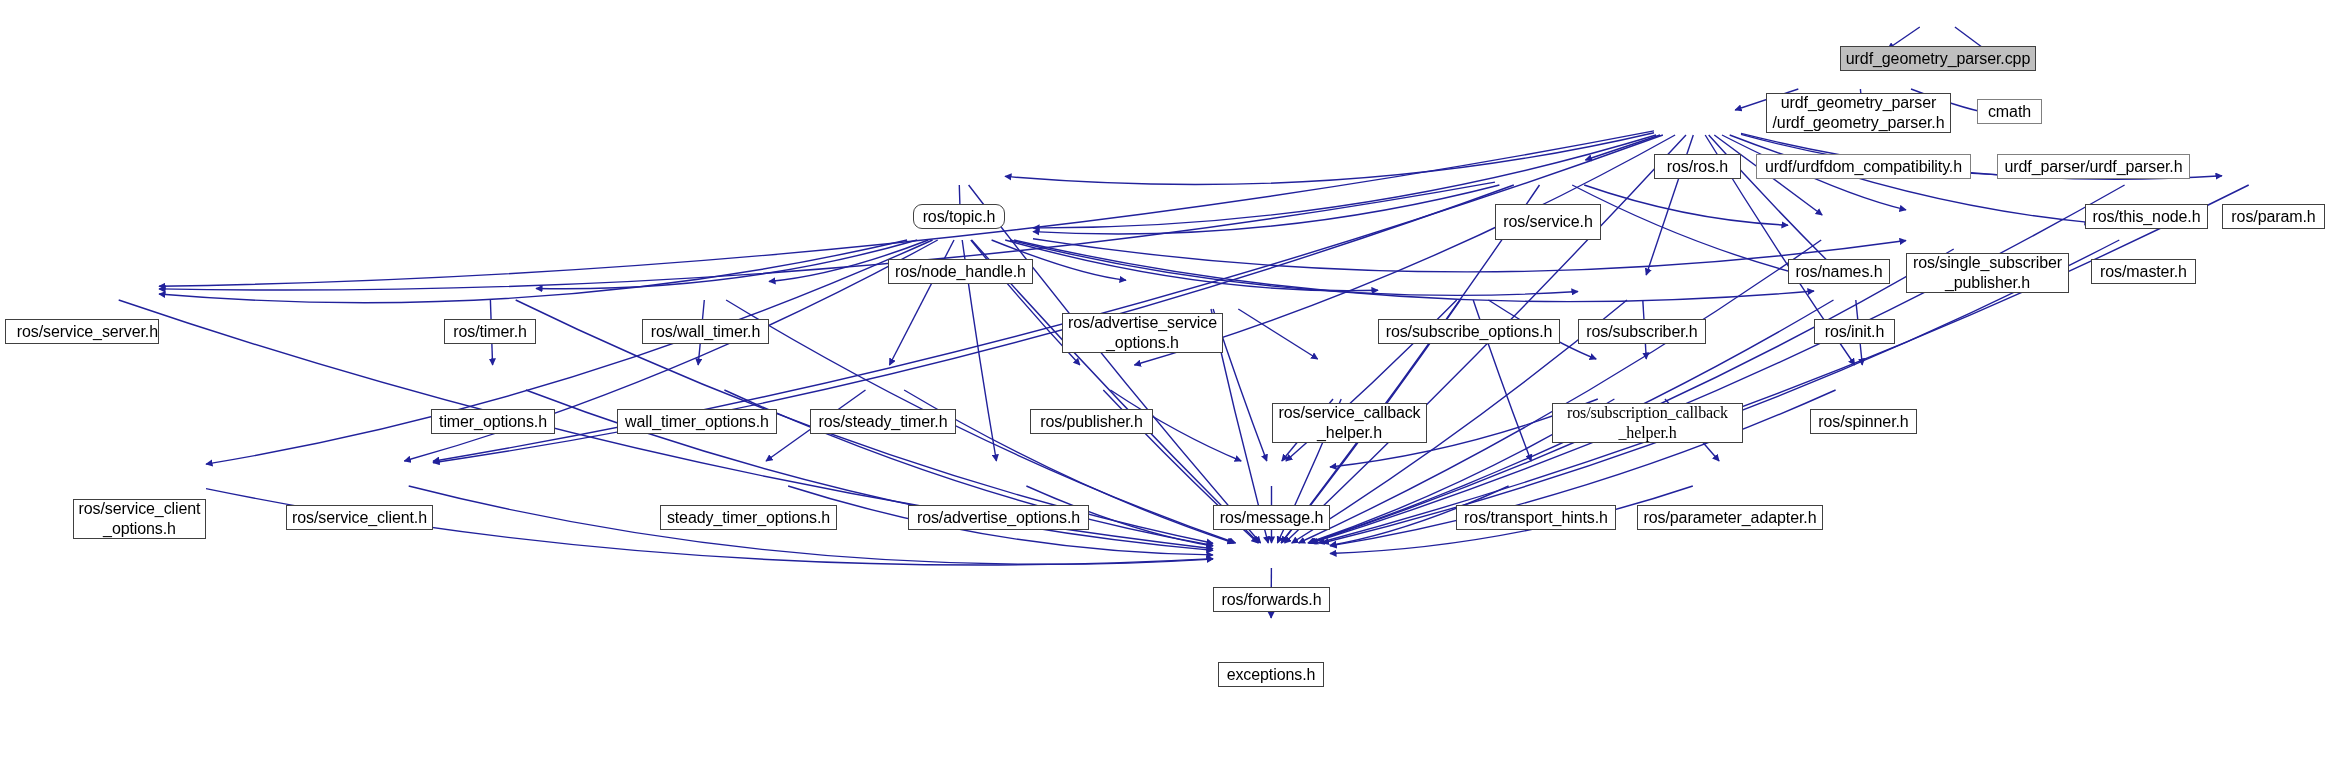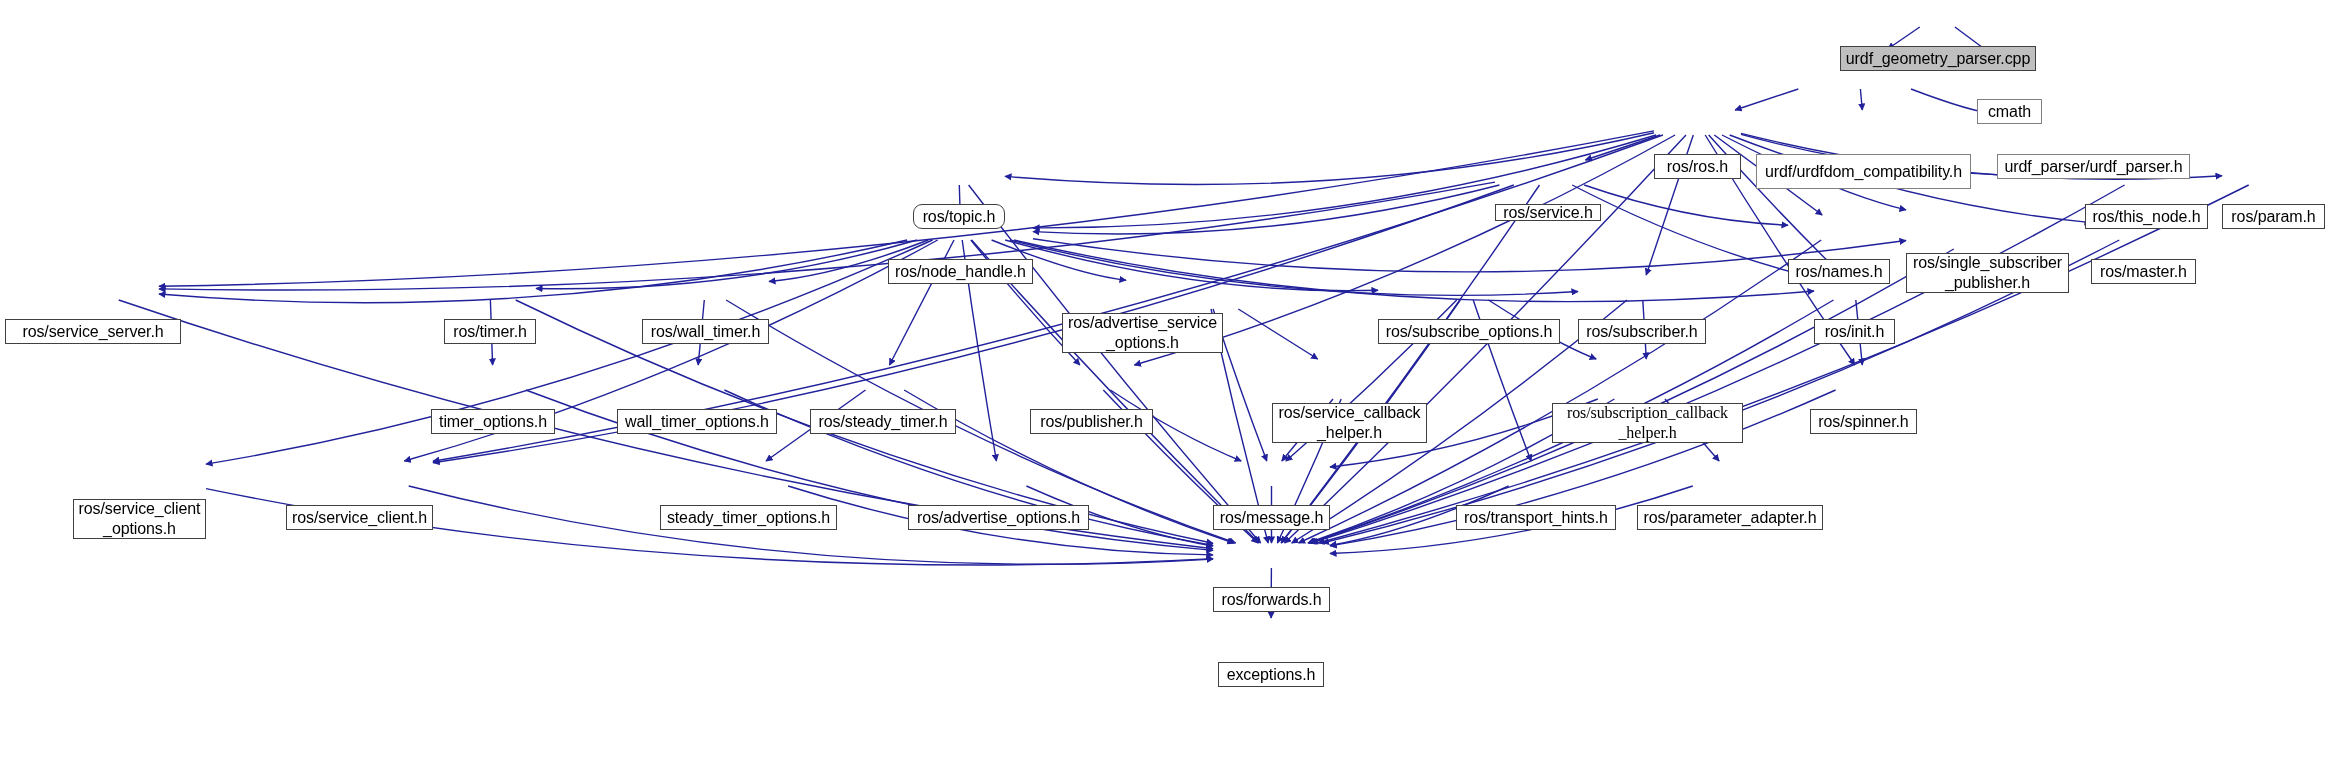--- a/index.html
+++ b/index.html
@@ -150,34 +150,36 @@
         <path d="M 2124.6 185.0 Q 1722.6 413.9 1311.3 543.0" fill="none" stroke="#21219b" stroke-width="1.4" marker-end="url(#arrow)"></path>
         <path d="M 2248.7 185.0 Q 1787.0 417.2 1318.1 543.0" fill="none" stroke="#21219b" stroke-width="1.4" marker-end="url(#arrow)"></path>
         <path d="M 1821.2 240.0 Q 1563.3 421.1 1298.6 543.0" fill="none" stroke="#21219b" stroke-width="1.4" marker-end="url(#arrow)"></path>
         <path d="M 2119.3 240.0 Q 1722.1 445.1 1322.5 543.0" fill="none" stroke="#21219b" stroke-width="1.4" marker-end="url(#arrow)"></path>
         <path d="M 1953.7 249.0 Q 1640.9 433.9 1309.5 543.0" fill="none" stroke="#21219b" stroke-width="1.4" marker-end="url(#arrow)"></path>
         <path d="M 1271.4 568.0 Q 1271.3 593.0 1271.1 618.0" fill="none" stroke="#21219b" stroke-width="1.4" marker-end="url(#arrow)"></path>
       </g>
   </svg>
   <div id="node-layer">
       <div class="node root" style="left: 1840px; top: 2px; width: 196px; height: 25px;"><span class="node-label">urdf_geometry_parser.cpp</span></div>
+      <div class="node solid" style="left: 1766px; top: 49px; width: 185px; height: 40px;"><span class="node-label">urdf_geometry_parser
+/urdf_geometry_parser.h</span></div>
       <div class="node light" style="left: 1977px; top: 55px; width: 65px; height: 25px;"><span class="node-label">cmath</span></div>
       <div class="node solid" style="left: 1654px; top: 110px; width: 87px; height: 25px;"><span class="node-label">ros/ros.h</span></div>
-      <div class="node light" style="left: 1756px; top: 110px; width: 215px; height: 35px;"><span class="node-label">urdf/urdfdom_compatibility.h</span></div>
+      <div class="node light" style="left: 1756px; top: 110px; width: 215px; height: 25px;"><span class="node-label">urdf/urdfdom_compatibility.h</span></div>
       <div class="node light" style="left: 1997px; top: 110px; width: 193px; height: 25px;"><span class="node-label">urdf_parser/urdf_parser.h</span></div>
       <div class="node solid" style="left: 913px; top: 160px; width: 92px; height: 25px; border-radius: 9px;"><span class="node-label">ros/topic.h</span></div>
-      <div class="node solid" style="left: 1495px; top: 160px; width: 106px; height: 17px;"><span class="node-label">ros/service.h</span></div>
+      <div class="node solid" style="left: 1495px; top: 160px; width: 106px; height: 36px;"><span class="node-label">ros/service.h</span></div>
       <div class="node solid" style="left: 2085px; top: 160px; width: 123px; height: 25px;"><span class="node-label">ros/this_node.h</span></div>
       <div class="node solid" style="left: 2222px; top: 160px; width: 103px; height: 25px;"><span class="node-label">ros/param.h</span></div>
       <div class="node solid" style="left: 888px; top: 215px; width: 145px; height: 25px;"><span class="node-label">ros/node_handle.h</span></div>
       <div class="node solid" style="left: 1788px; top: 215px; width: 102px; height: 25px;"><span class="node-label">ros/names.h</span></div>
       <div class="node solid" style="left: 1906px; top: 209px; width: 163px; height: 40px;"><span class="node-label">ros/single_subscriber
 _publisher.h</span></div>
       <div class="node solid" style="left: 2091px; top: 215px; width: 105px; height: 25px;"><span class="node-label">ros/master.h</span></div>
-      <div class="node solid" style="left: 5px; top: 275px; width: 176px; height: 25px;"><span class="node-label">ros/service_server.h</span></div>
+      <div class="node solid" style="left: 5px; top: 275px; width: 154px; height: 25px; justify-content: flex-end;"><span class="node-label">ros/service_server.h</span></div>
       <div class="node solid" style="left: 444px; top: 275px; width: 92px; height: 25px;"><span class="node-label">ros/timer.h</span></div>
       <div class="node solid" style="left: 642px; top: 275px; width: 127px; height: 25px;"><span class="node-label">ros/wall_timer.h</span></div>
       <div class="node solid" style="left: 1062px; top: 269px; width: 161px; height: 40px;"><span class="node-label">ros/advertise_service
 _options.h</span></div>
       <div class="node solid" style="left: 1378px; top: 275px; width: 182px; height: 25px;"><span class="node-label">ros/subscribe_options.h</span></div>
       <div class="node solid" style="left: 1578px; top: 275px; width: 128px; height: 25px;"><span class="node-label">ros/subscriber.h</span></div>
       <div class="node solid" style="left: 1814px; top: 275px; width: 81px; height: 25px;"><span class="node-label">ros/init.h</span></div>
       <div class="node solid" style="left: 431px; top: 365px; width: 124px; height: 25px;"><span class="node-label">timer_options.h</span></div>
       <div class="node solid" style="left: 617px; top: 365px; width: 160px; height: 25px;"><span class="node-label">wall_timer_options.h</span></div>
       <div class="node solid" style="left: 810px; top: 365px; width: 146px; height: 25px;"><span class="node-label">ros/steady_timer.h</span></div>

